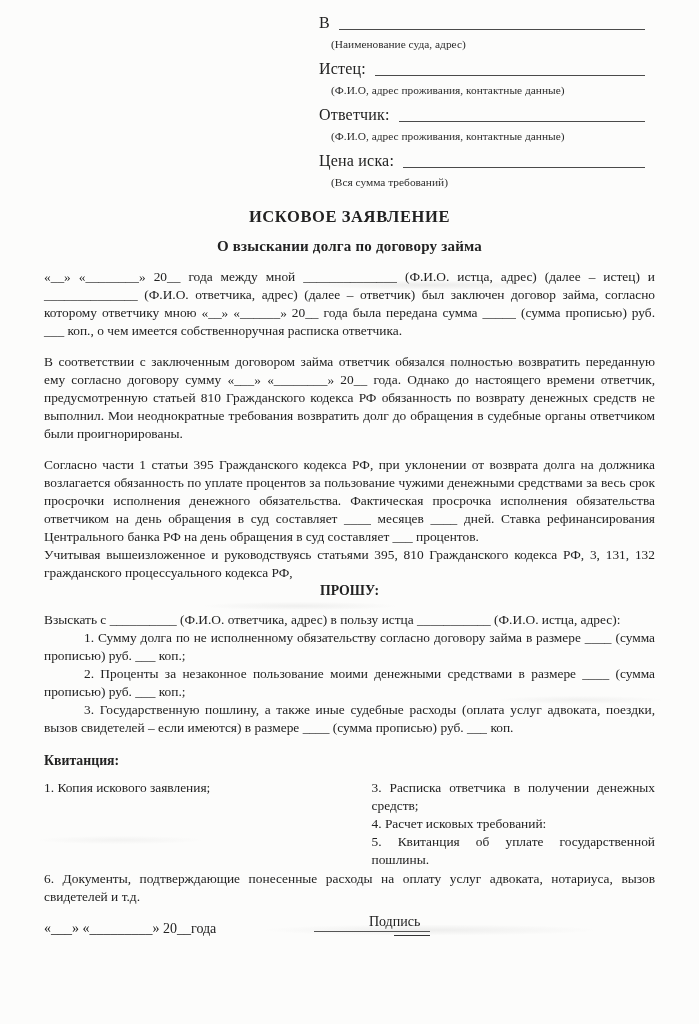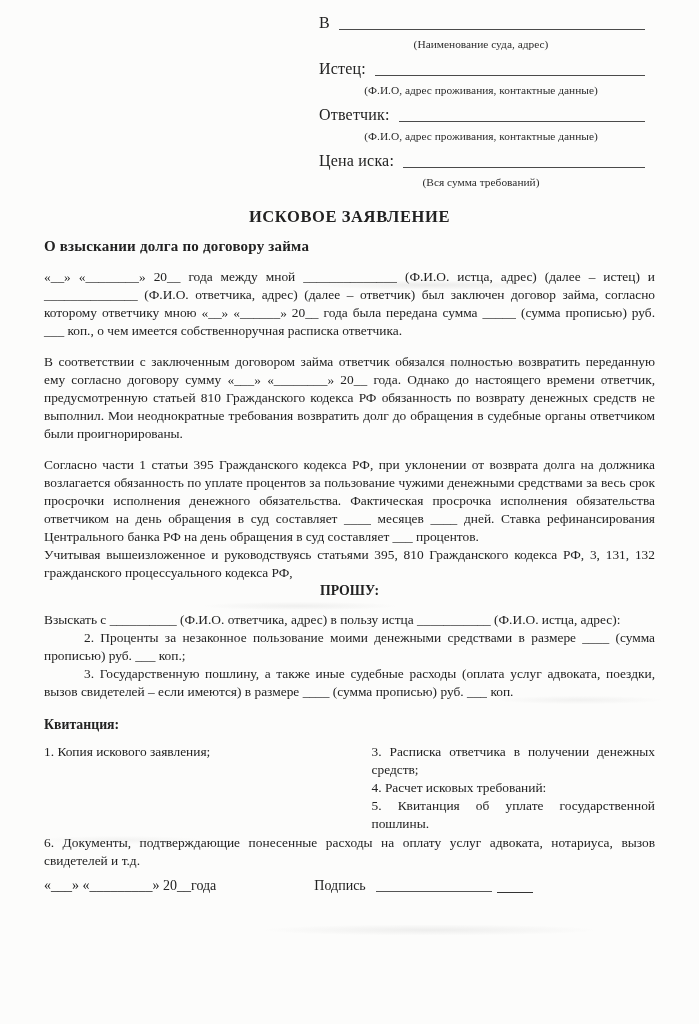--- a/index.html
+++ b/index.html
@@ -18,40 +18,40 @@
       radial-gradient(ellipse 120px 6px at 120px 840px, rgba(90,90,90,0.06), transparent 70%);
     color:#222;
     font-family:"Liberation Serif","DejaVu Serif",serif;
     overflow:hidden;
   }
   
   .hdr{width:326px;margin-left:auto;margin-right:10px;}
   .hrow{display:flex;align-items:flex-end;height:21px;font-size:16px;letter-spacing:.2px;}
   .hrow .lbl{white-space:nowrap;padding-right:9px;line-height:20px;}
   .hrow .line{flex:1;border-bottom:1.2px solid #4a4a4a;margin-bottom:3px;height:0;}
-  .hnote{font-size:11.4px;text-align:center;padding-right:2px;margin:5px 12px 8px;color:#2d2d2d;}
+  .hnote{font-size:11.4px;text-align:left;padding-right:2px;margin:5px 12px 8px;color:#2d2d2d;}
   
   .title{text-align:center;font-weight:bold;font-size:16.5px;letter-spacing:.6px;margin-top:19px;}
-  .subtitle{font-weight:bold;font-size:15px;margin-top:11px;letter-spacing:.2px;}
+  .subtitle{text-align:center;font-weight:bold;font-size:15px;margin-top:11px;letter-spacing:.2px;}
   
   .bodytext{margin-top:13px;font-size:13.4px;line-height:18px;text-align:justify;}
   .bodytext p{margin:0 0 13px 0;}
   .bodytext p.nogap{margin-bottom:0;}
   .prosu{text-align:center;font-weight:bold;margin:0 0 11px 0;font-size:13.8px;}
   .claims div{text-indent:40px;text-align:justify;}
   
   .attach-head{font-weight:bold;font-size:13.8px;margin:15px 0 9px 0;}
   .cols{display:flex;gap:44px;font-size:13.4px;line-height:18px;}
   .col{flex:1;text-align:justify;}
   .col div{margin:0;}
   .item6{font-size:13.4px;line-height:18px;text-align:justify;margin-top:1px;}
   
   .footer{display:flex;align-items:flex-end;margin-top:7px;font-size:14px;}
   .fdate{white-space:nowrap;}
-  .fsig{margin-left:98px;display:flex;align-items:flex-end;}
+  .fsig{margin-left:98px;display:flex;align-items:flex-end;flex-direction:column;}
   .fsig .siglbl{padding-right:10px;}
   .sigline{width:116px;border-bottom:1.1px solid #555;margin-bottom:3px;}
   .sigline2{width:36px;border-bottom:1.6px solid #333;margin-left:5px;margin-bottom:2px;}
 </style>
 </head>
 <body>
 
 <div class="page">
 
   <div class="hdr">
@@ -88,20 +88,21 @@
     <p>«__» «________» 20__ года между мной ______________ (Ф.И.О. истца, адрес) (далее – истец) и ______________ (Ф.И.О. ответчика, адрес) (далее – ответчик) был заключен договор займа, согласно которому ответчику мною «__» «______» 20__ года была передана сумма _____ (сумма прописью) руб. ___ коп., о чем имеется собственноручная расписка ответчика.</p>
     <p>В соответствии с заключенным договором займа ответчик обязался полностью возвратить переданную ему согласно договору сумму «___» «________» 20__ года. Однако до настоящего времени ответчик, предусмотренную статьей 810 Гражданского кодекса РФ обязанность по возврату денежных средств не выполнил. Мои неоднократные требования возвратить долг до обращения в судебные органы ответчиком были проигнорированы.</p>
     <p class="nogap">Согласно части 1 статьи 395 Гражданского кодекса РФ, при уклонении от возврата долга на должника возлагается обязанность по уплате процентов за пользование чужими денежными средствами за весь срок просрочки исполнения денежного обязательства. Фактическая просрочка исполнения обязательства ответчиком на день обращения в суд составляет ____ месяцев ____ дней. Ставка рефинансирования Центрального банка РФ на день обращения в суд составляет ___ процентов.</p>
     <p class="nogap">Учитывая вышеизложенное и руководствуясь статьями 395, 810 Гражданского кодекса РФ, 3, 131, 132 гражданского процессуального кодекса РФ,</p>
 
     <div class="prosu">ПРОШУ:</div>
 
     <p class="nogap">Взыскать с __________ (Ф.И.О. ответчика, адрес) в пользу истца ___________ (Ф.И.О. истца, адрес):</p>
 
     <div class="claims">
+      <div>1. Сумму долга по не исполненному обязательству согласно договору займа в размере ____ (сумма прописью) руб. ___ коп.;</div>
       <div>2. Проценты за незаконное пользование моими денежными средствами в размере ____ (сумма прописью) руб. ___ коп.;</div>
       <div>3. Государственную пошлину, а также иные судебные расходы (оплата услуг адвоката, поездки, вызов свидетелей – если имеются) в размере ____ (сумма прописью) руб. ___ коп.</div>
     </div>
 
     <div class="attach-head">Квитанция:</div>
 
     <div class="cols">
       <div class="col">
         <div>1. Копия искового заявления;</div>
       </div>

